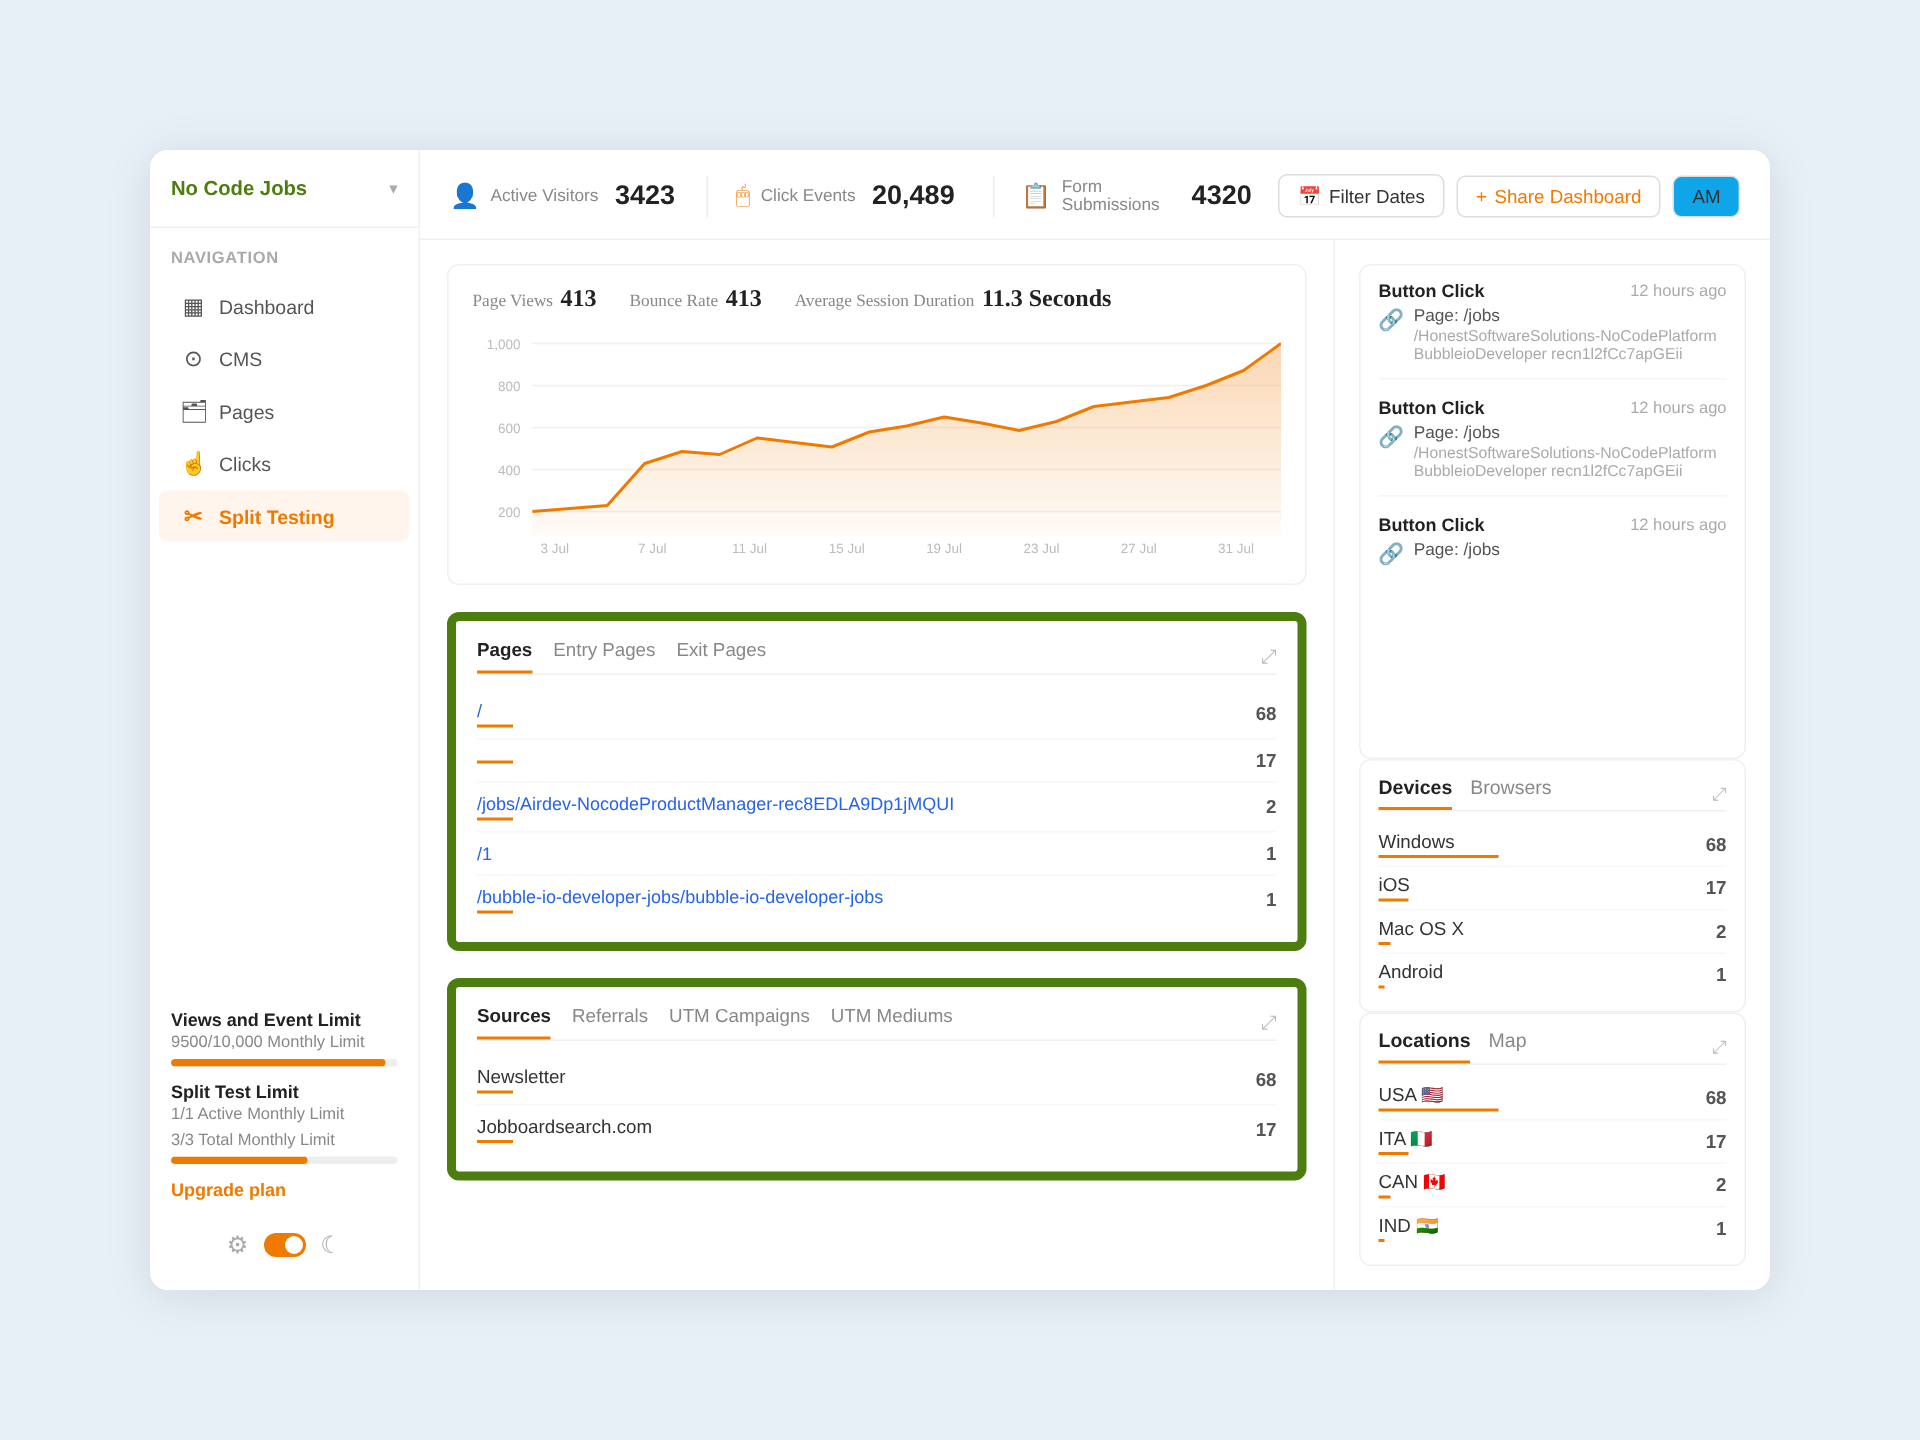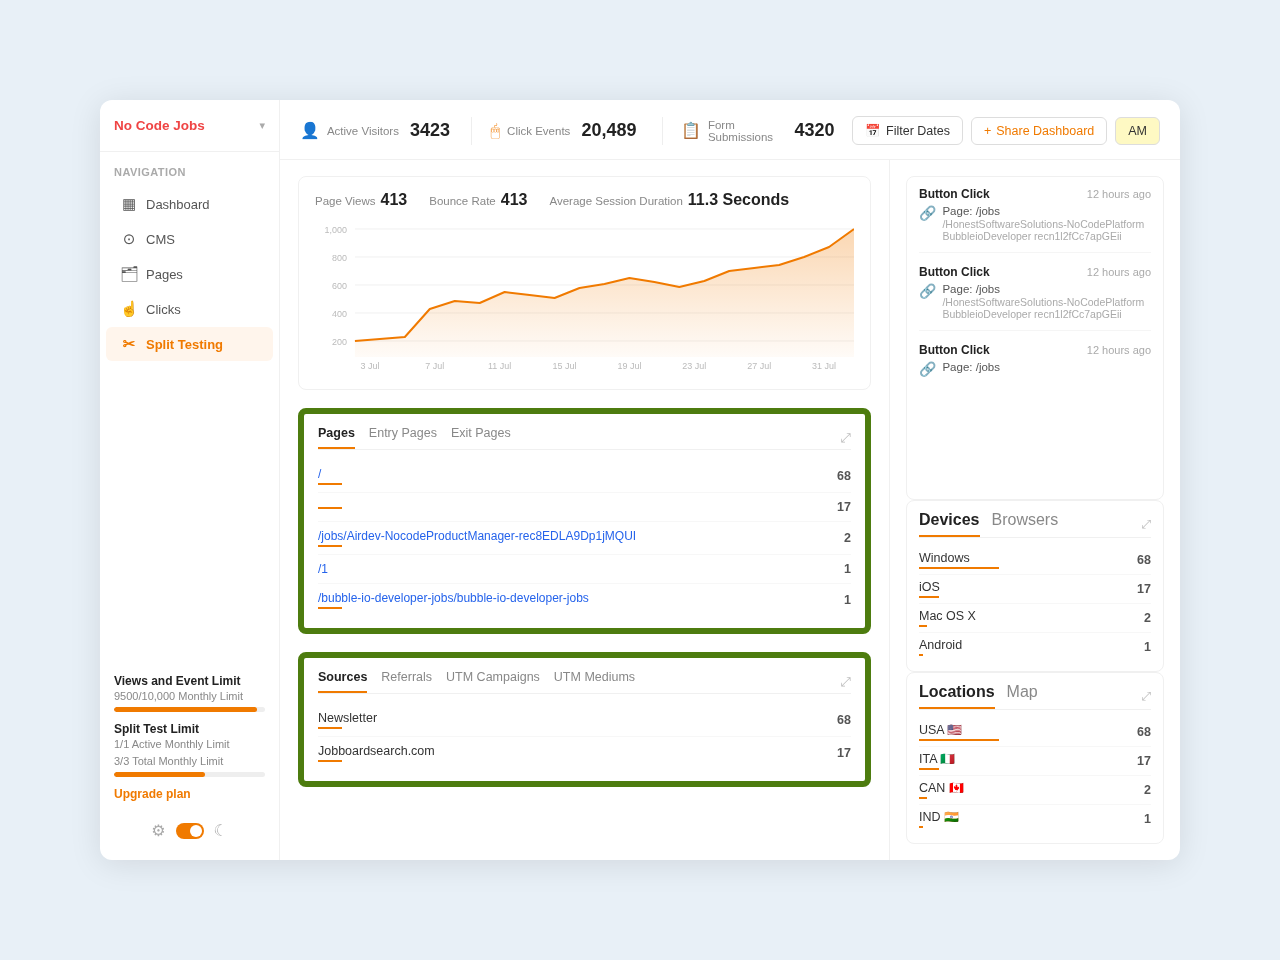--- a/index.html
+++ b/index.html
@@ -36,21 +36,21 @@
       display: flex;
       align-items: center;
       justify-content: space-between;
       padding: 0 14px 18px 14px;
       border-bottom: 1px solid #f0f0f0;
       margin-bottom: 14px;
     }
     .sidebar-brand-name {
       font-size: 13.5px;
       font-weight: 600;
-      color: #ef4444;
+      color: #4d7c0f;
     }
     .sidebar-brand-chevron {
       color: #aaa;
       font-size: 11px;
     }
     .sidebar-section-label {
       font-size: 11px;
       font-weight: 700;
       color: #aaa;
       padding: 0 14px 8px 14px;
@@ -184,21 +184,21 @@
       background: #fff;
       color: #333;
       border-radius: 6px;
       padding: 6px 12px;
       font-size: 12.5px;
       cursor: pointer;
       font-weight: 500;
       white-space: nowrap;
     }
     .btn-orange { background: #fff; color: #f07a00; border-color: #ddd; }
-    .btn-dark { background: #fef9c3; border-color: #ddd; color: #333; text-align: center; }
+    .btn-dark { background: #0ea5e9; border-color: #ddd; color: #333; text-align: center; }
     
     .content-columns {
       display: flex;
       flex: 1;
       overflow: hidden;
     }
     .col-main {
       flex: 1;
       border-right: 1px solid #f0f0f0;
       overflow-y: auto;
@@ -224,20 +224,21 @@
     .chart-stats-row {
       display: flex;
       gap: 22px;
       margin-bottom: 10px;
       flex-wrap: wrap;
     }
     .chart-stat {
       display: flex;
       gap: 5px;
       align-items: baseline;
+      font-family: Liberation Serif, serif;
     }
     .chart-stat-label { font-size: 11.5px; color: #888; }
     .chart-stat-value { font-size: 16px; font-weight: 700; color: #222; }
     .chart-area {
       width: 100%;
       height: 160px;
       position: relative;
     }
     
     .table-section {
@@ -325,21 +326,21 @@
       padding: 10px 12px;
     }
     .side-section-tabs {
       display: flex;
       gap: 12px;
       border-bottom: 1px solid #f0f0f0;
       margin-bottom: 8px;
       align-items: center;
     }
     .side-section-tab {
-      font-size: 16px;
+      font-size: 13px;
       color: #888;
       padding-bottom: 6px;
       cursor: pointer;
       border-bottom: 2px solid transparent;
     }
     .side-section-tab.active {
       color: #222;
       font-weight: 600;
       border-bottom: 2px solid #f07a00;
     }

